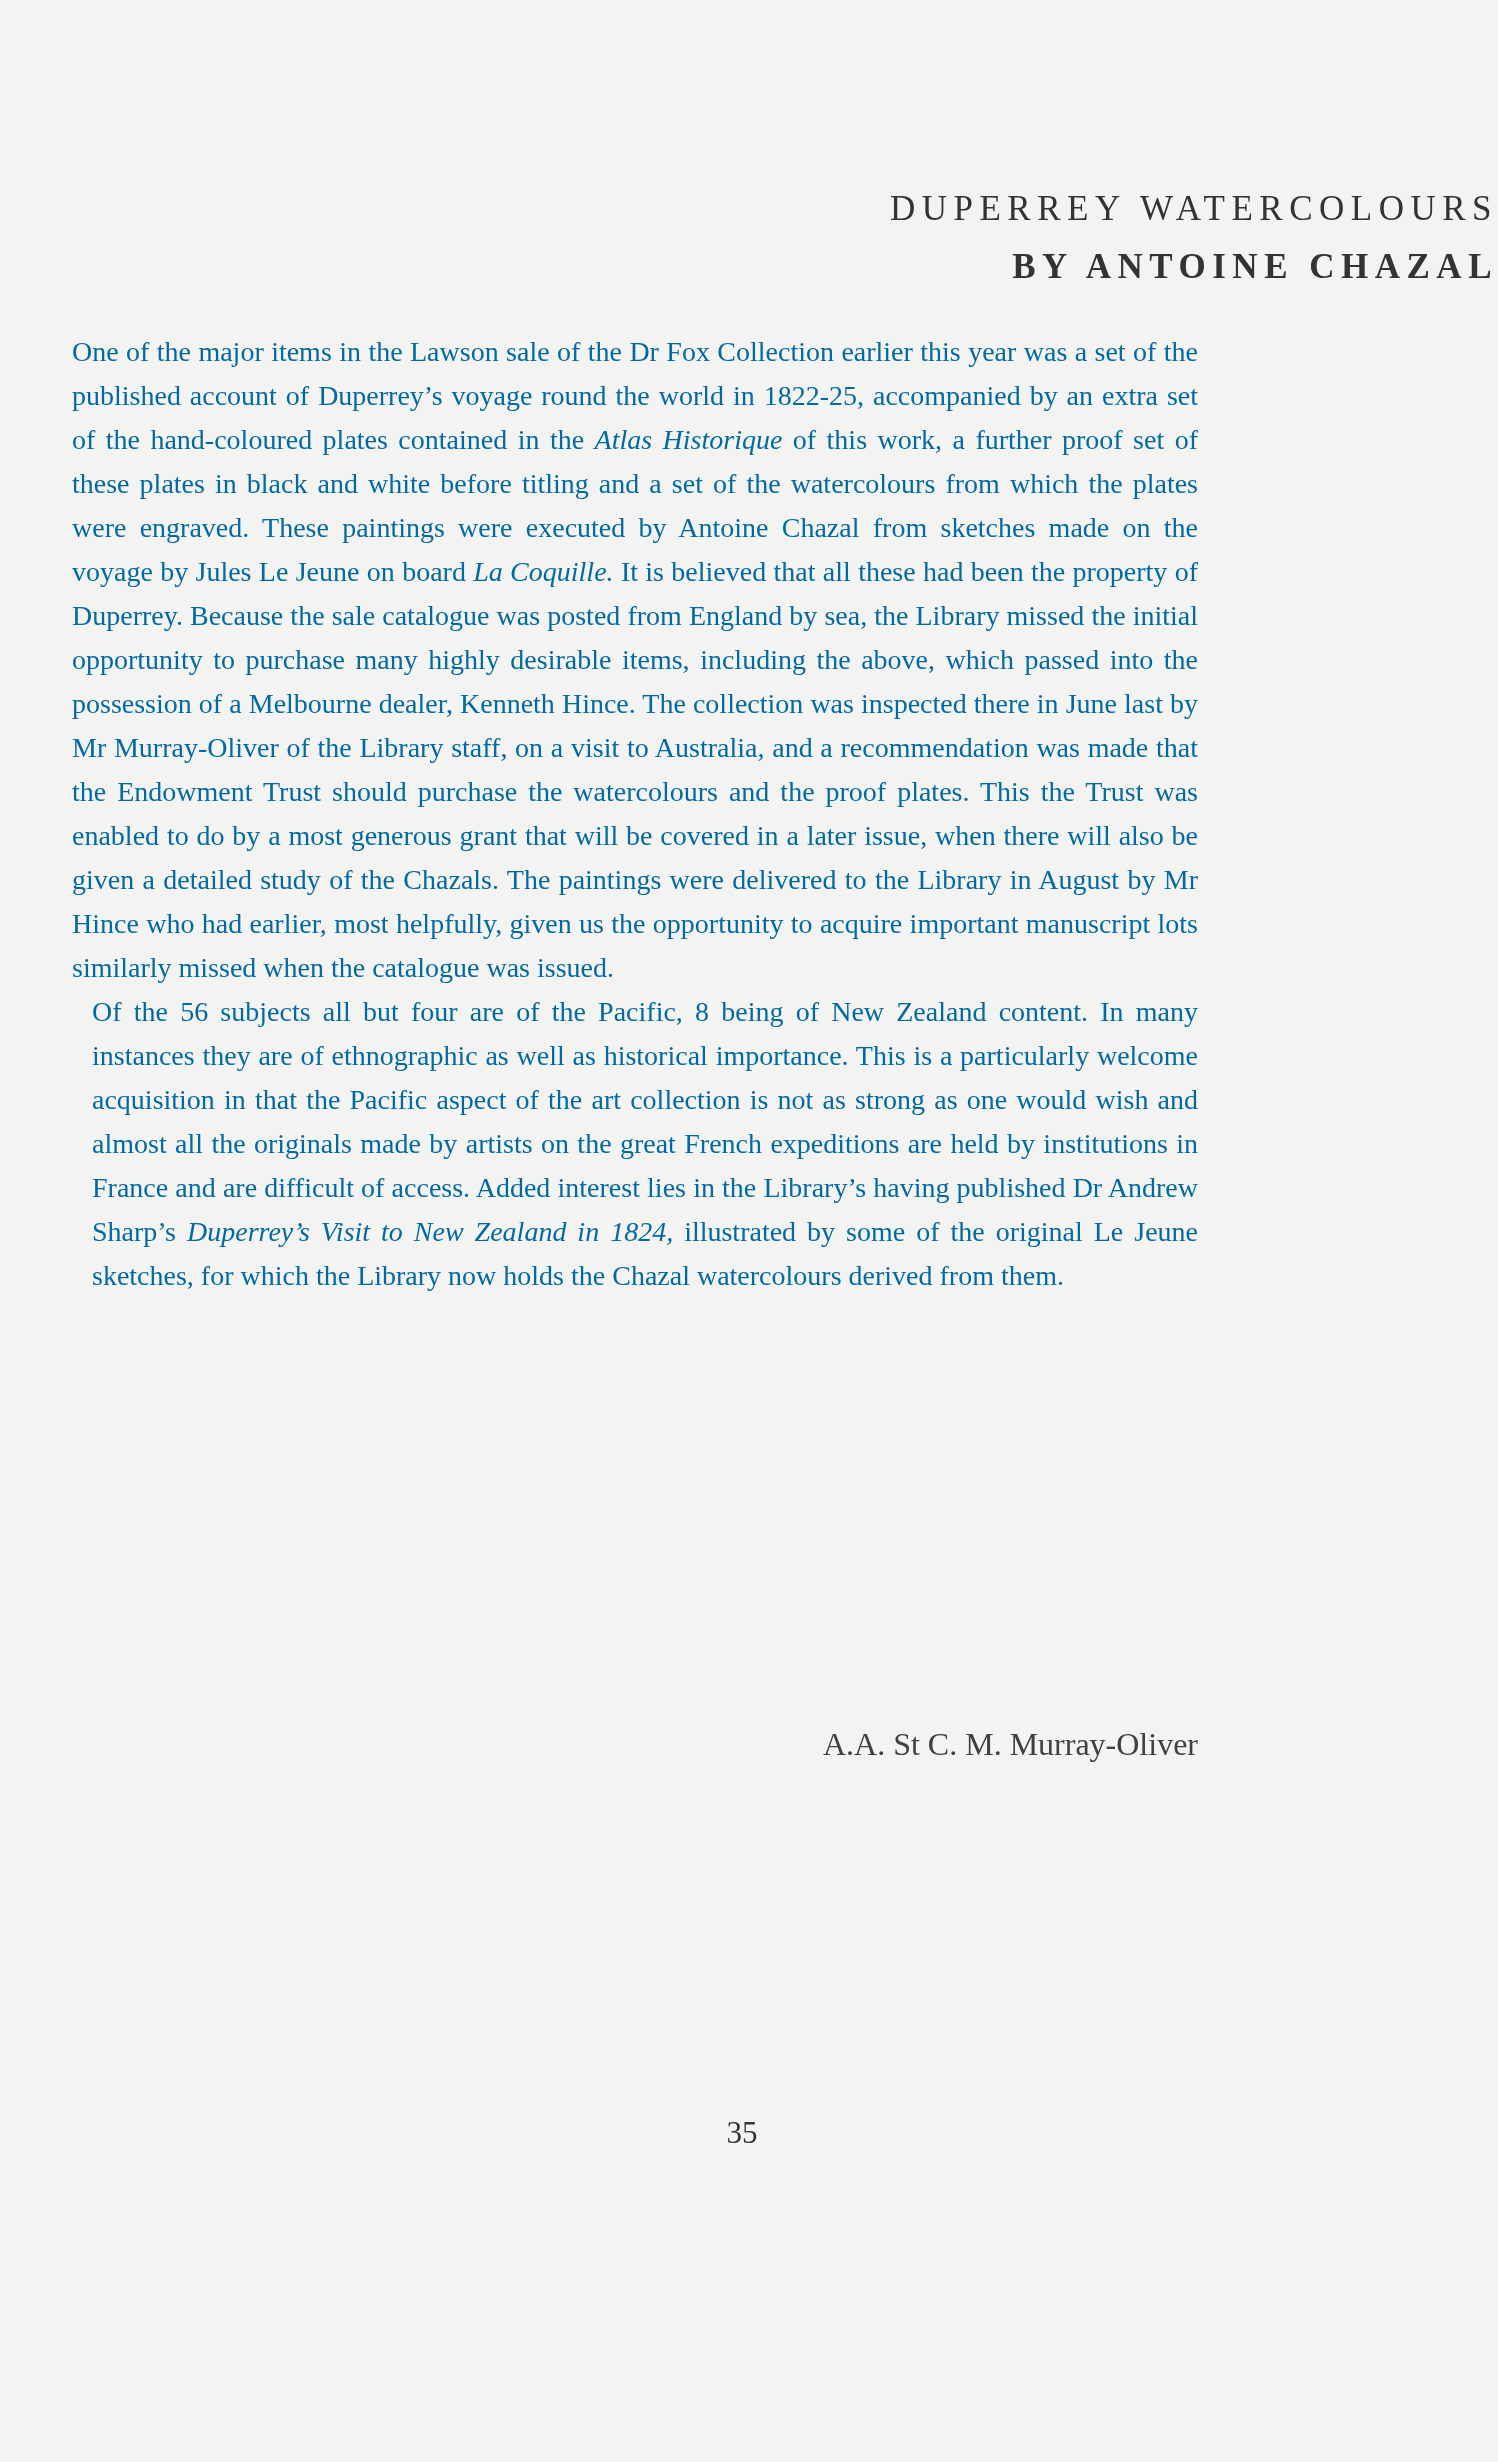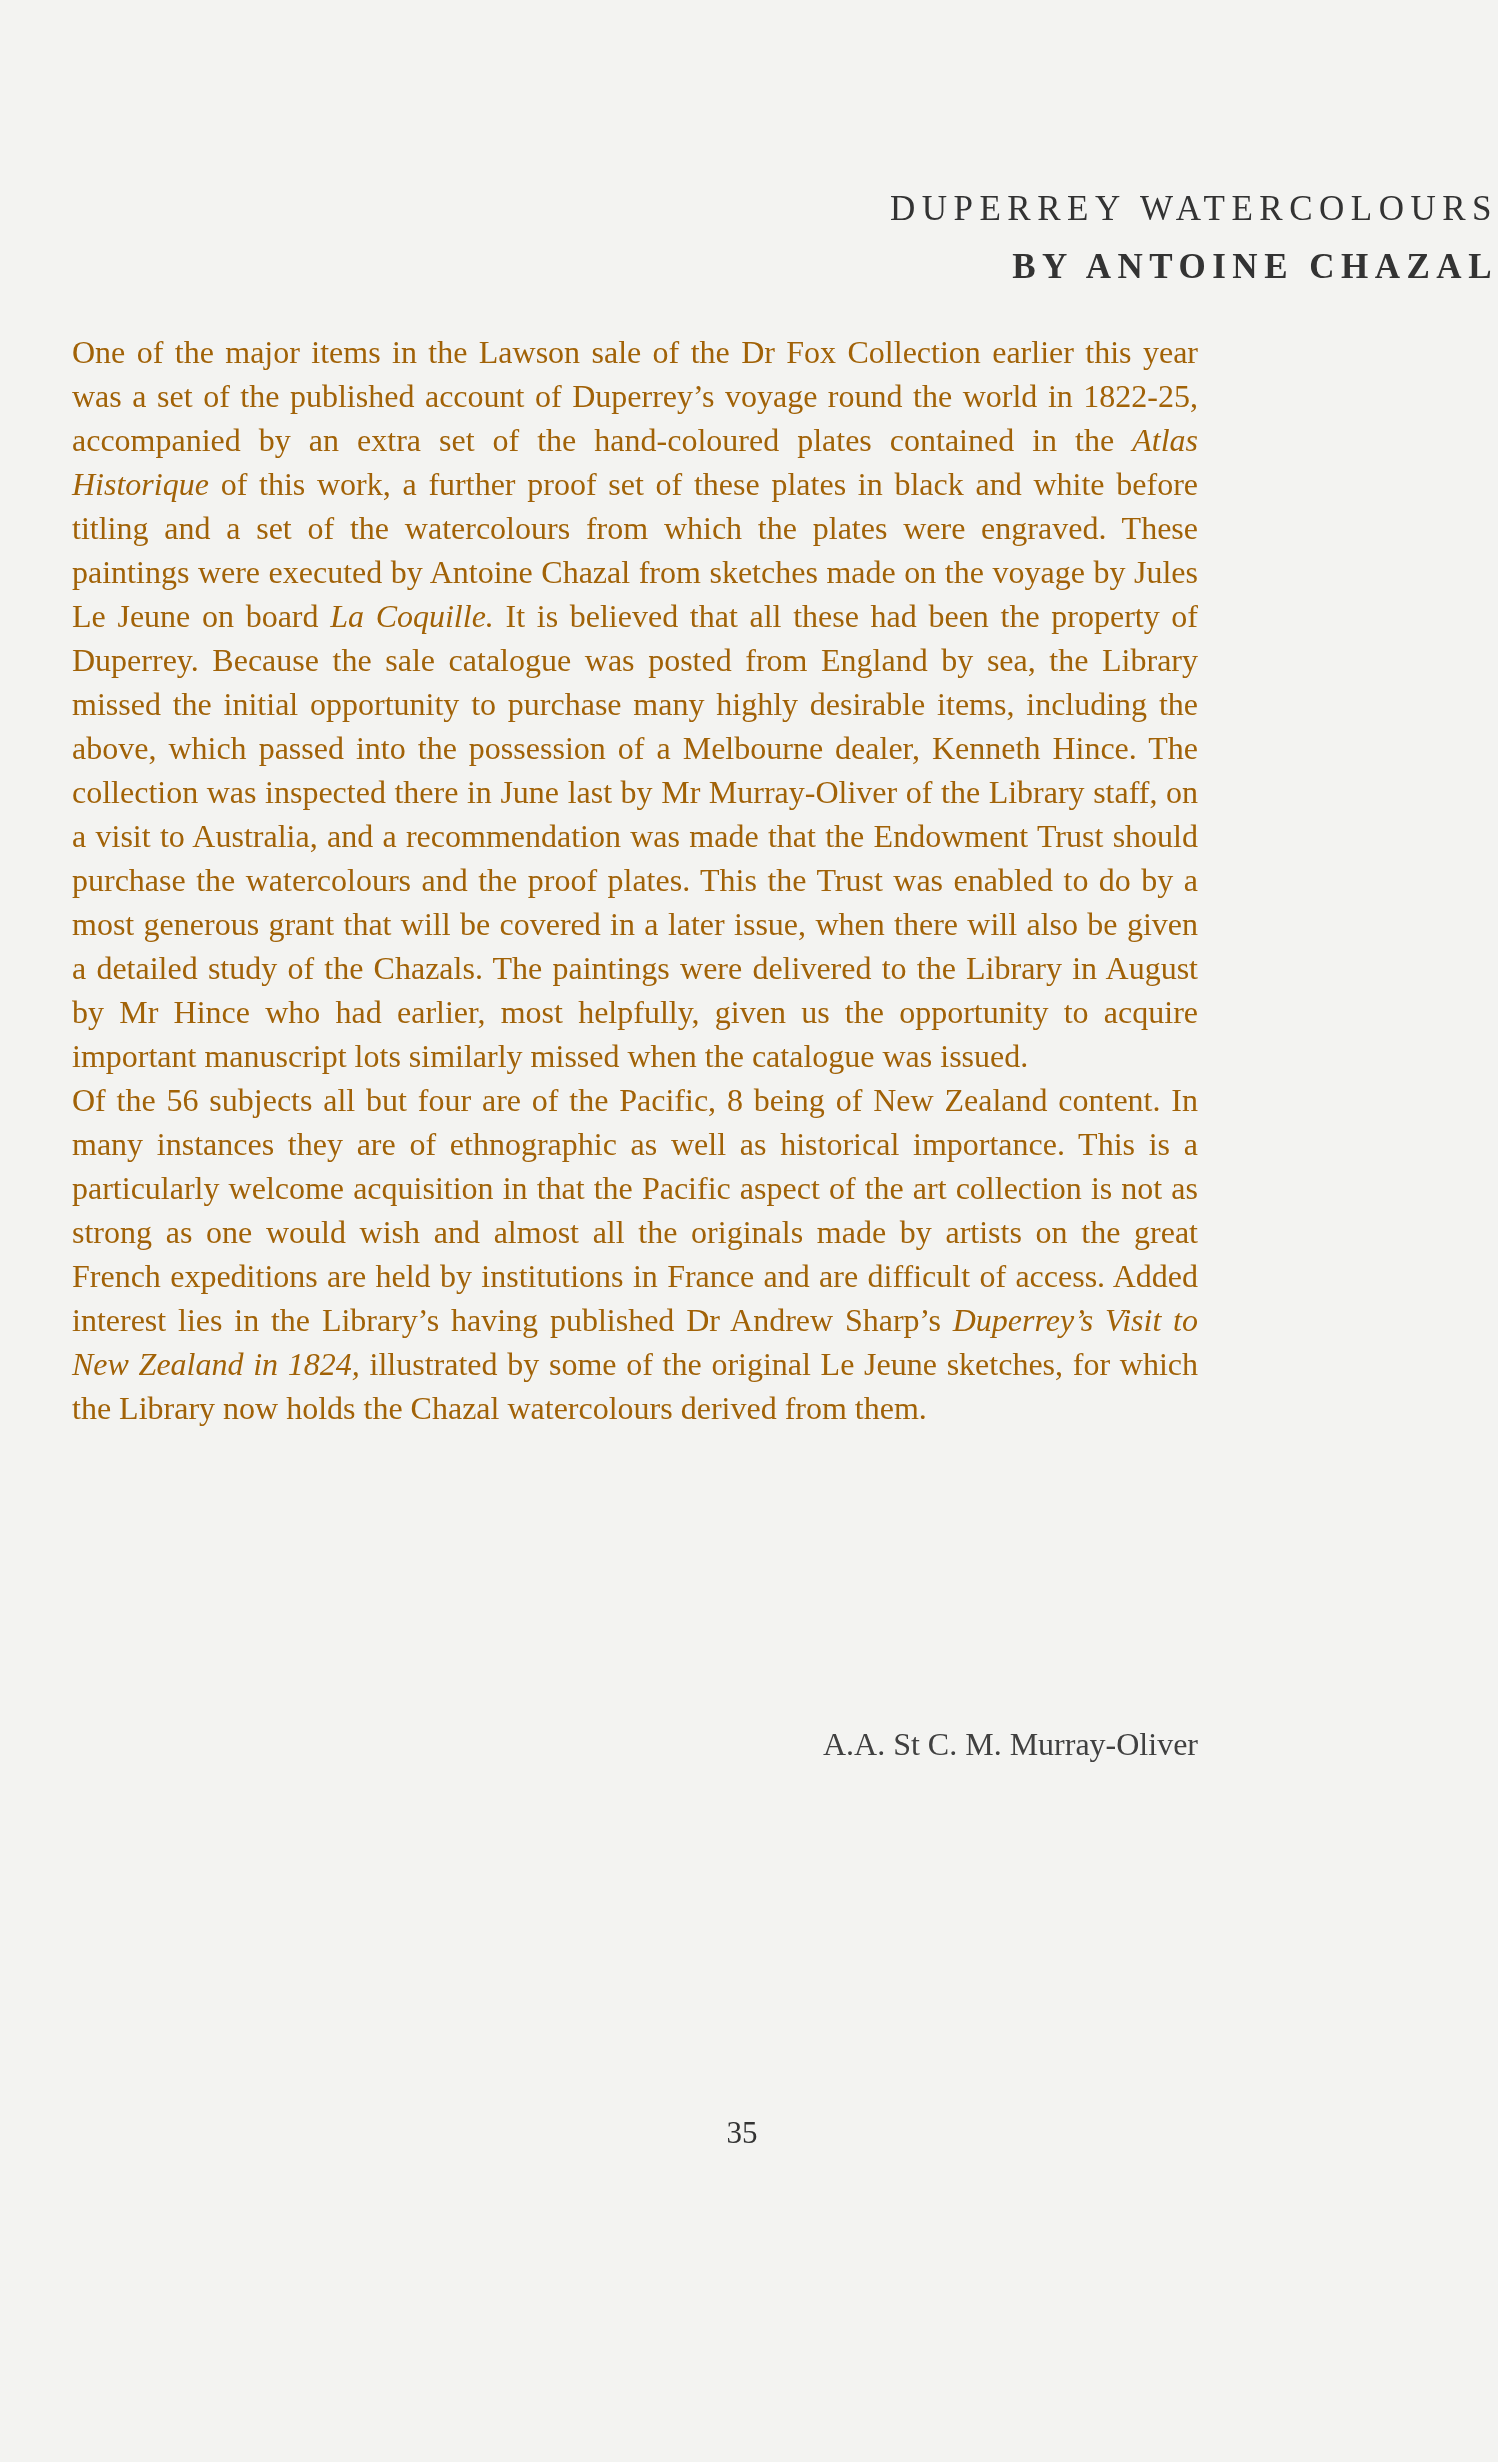--- a/index.html
+++ b/index.html
@@ -13,25 +13,25 @@
   }
   .page { position: absolute; left: 0; top: 0; width: 1498px; height: 2462px; }
   .title {
     position: absolute; left: 0; width: 1498px; text-align: right;
     font-size: 35px; letter-spacing: 6.5px; color: #333;
   }
   .t1 { top: 189px; }
   .t2 { top: 247px; font-weight: bold; }
   .body {
     position: absolute; left: 72px; top: 330px; width: 1126px;
-    font-size: 32px; line-height: 44px; text-align: justify;
-    color: #a16207;
+    font-size: 28px; line-height: 44px; text-align: justify;
+    color: #0369a1;
   }
   .body p { margin: 0; }
-  .body p.p2 { text-indent: 0; }
+  .body p.p2 { text-indent: 0; margin-left: 20px; }
   .body em { font-style: italic; }
   .sig {
     position: absolute; right: 300px; top: 1726px;
     font-size: 32px; color: #404040;
   }
   .pagenum {
     position: absolute; left: 0; width: 1484px; top: 2115px; text-align: center;
     font-size: 31px; color: #333;
   }
 </style>

